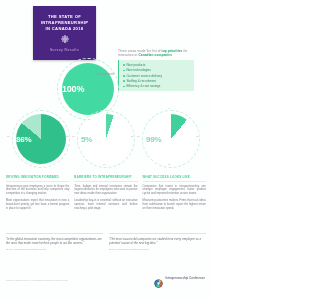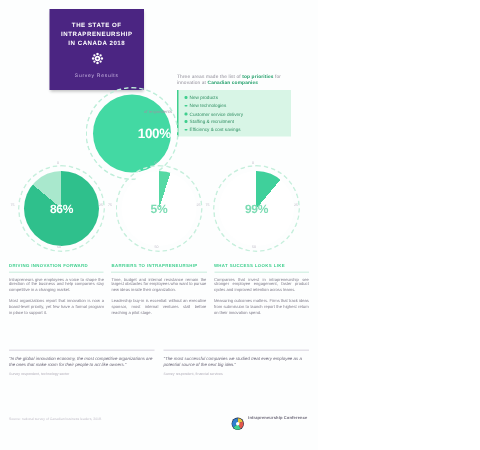--- a/index.html
+++ b/index.html
@@ -53,40 +53,40 @@
 
   
   .hero{position:absolute;left:57px;top:58px;width:62px;height:62px;}
   .hero .ring{
     position:absolute;inset:0;border-radius:50%;
     border:1.6px dashed #bfeeda;
   }
   .hero .disc{
     position:absolute;left:5px;top:5px;width:52px;height:52px;border-radius:50%;
     background:#43d9a3;
-    display:flex;align-items:center;justify-content:flex-end;
+    display:flex;align-items:center;justify-content:flex-start;
   }
   .hero .val{color:#ffffff;font-size:9px;font-weight:bold;letter-spacing:-.2px;}
   .hero-label{
     position:absolute;left:96px;top:73px;width:22px;
     font-size:2.8px;line-height:3.6px;color:#9a97a3;
   }
 
   
   .pies{position:absolute;left:0;top:108px;width:212px;height:62px;}
   .pie{position:absolute;width:58px;height:58px;}
   .pie .outline{
     position:absolute;inset:0;border-radius:50%;border:1.1px dashed #c7efdd;
   }
   .pie .wedge{
     position:absolute;left:4px;top:4px;width:50px;height:50px;border-radius:50%;
   }
   .pie .cap{
     position:absolute;left:4px;top:4px;width:50px;height:50px;border-radius:50%;
-    display:flex;align-items:center;justify-content:center;
+    display:flex;align-items:center;
   }
   .pie .val{font-size:8px;font-weight:bold;color:#ffffff;letter-spacing:-.2px;}
   .pie.light .val{color:#7ddcb4;}
   .pie .tick{
     position:absolute;font-size:2.4px;color:#bdb9c6;
   }
 
   
   .cols{position:absolute;left:6px;top:176px;width:200px;display:flex;gap:5px;}
   .col{width:63.3px;}

